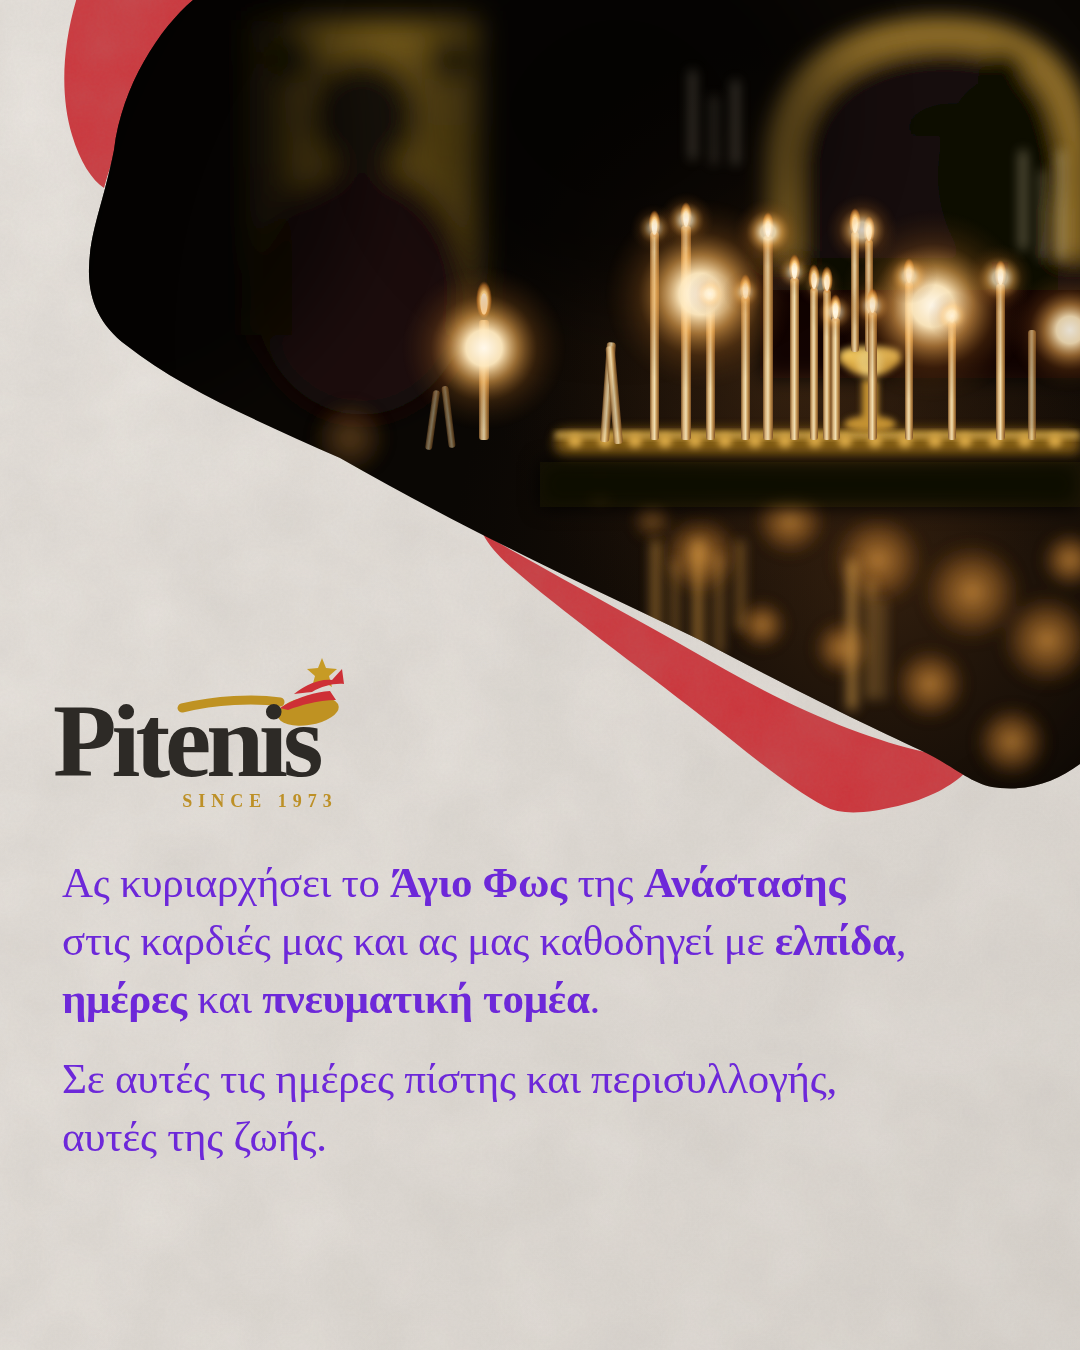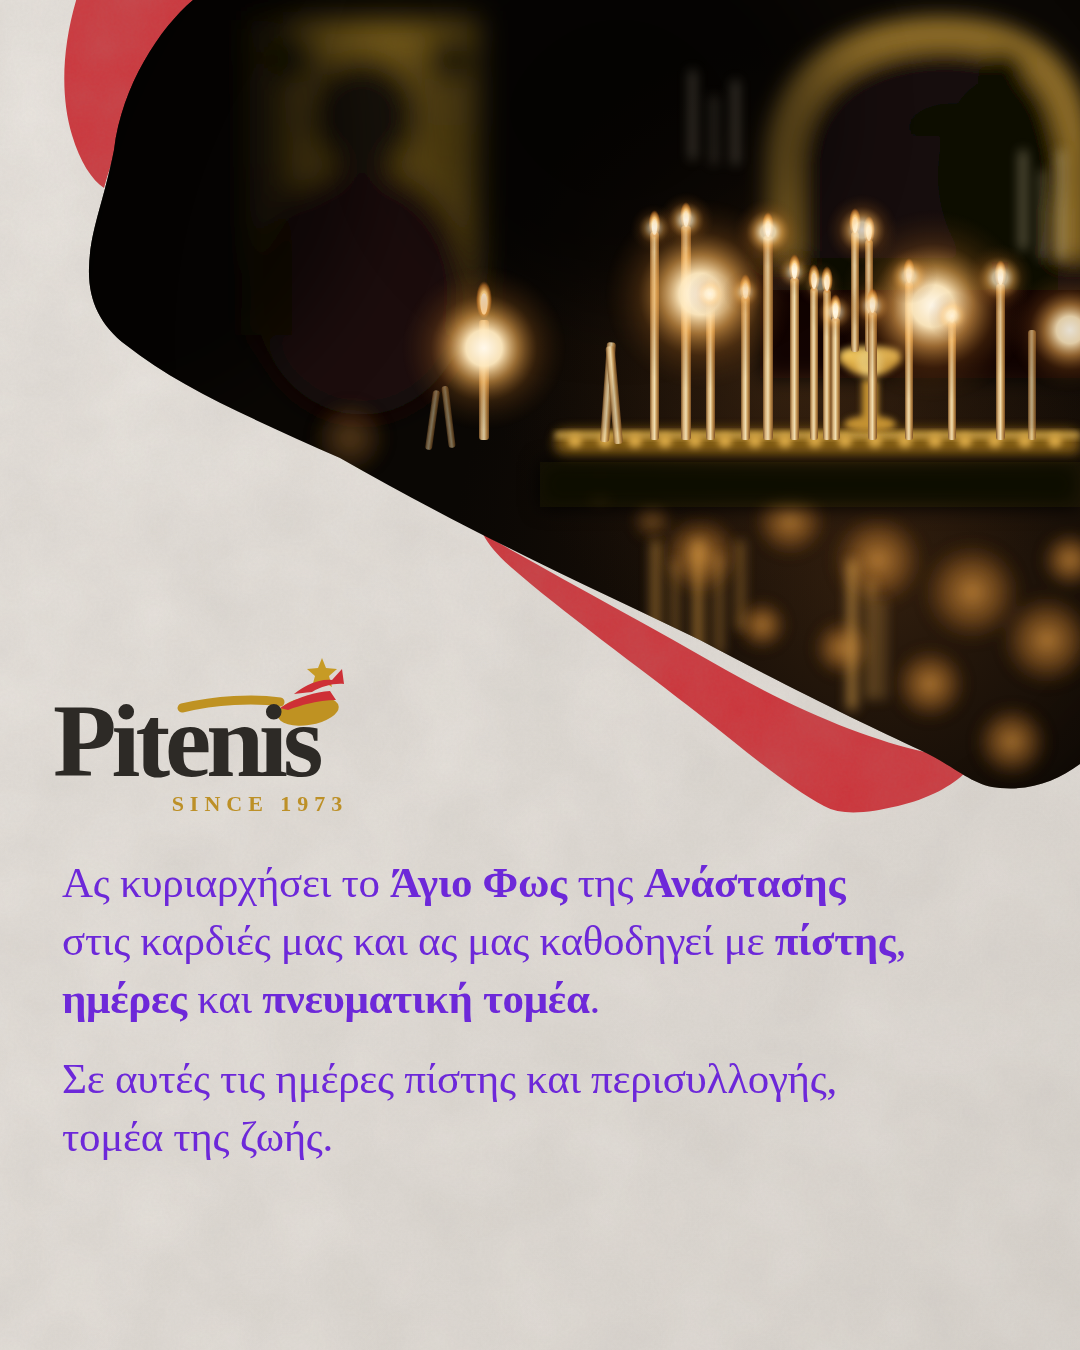--- a/index.html
+++ b/index.html
@@ -2,21 +2,21 @@
 <html><head>
 <meta charset="utf-8">
 <style>
   html,body{margin:0;padding:0;background:#8a8680;}
   .stage{position:relative;width:1080px;height:1350px;overflow:hidden;
          background:#e9e4de;font-family:Liberation Serif, serif;}
   .scene{position:absolute;left:0;top:0;}
   .wordmark{position:absolute;left:53px;top:689px;font-size:104px;line-height:104px;
             font-weight:700;letter-spacing:-5px;color:#2d2a26;}
   .since{position:absolute;left:150px;top:791px;width:220px;text-align:center;
-         font-size:22px;font-weight:700;letter-spacing:6px;color:#bd9027;}
+         font-size:18px;font-weight:700;letter-spacing:6px;color:#bd9027;}
   .logo-mark{position:absolute;left:176px;top:656px;}
   .msg{position:absolute;left:62px;color:#6d28d9;font-size:43px;line-height:58px;
        letter-spacing:-0.3px;font-weight:400;}
   .msg .b{font-weight:700;}
   .p1{top:854px;}
   .p2{top:1050px;}
   .greeting{position:absolute;left:62px;top:1240px;font-size:49px;font-weight:700;
             letter-spacing:-0.5px;color:#b52c32;}
 </style>
 </head>
@@ -286,23 +286,23 @@
     <path d="M118 38 C130 28 144 23 156 24 L166 13 L168 28 C158 27 146 30 136 36 Z"></path>
     <path d="M104 52 C120 42 138 36 154 35 L160 44 C146 44 128 48 112 54 Z"></path>
   </g>
 </svg>
 
 <div class="wordmark">Pitenis</div>
 <div class="since">SINCE 1973</div>
 
 <div class="msg p1">
   <div><span>Ας κυριαρχήσει το </span><span class="b">Άγιο Φως</span><span> της </span><span class="b">Ανάστασης</span></div>
-  <div><span>στις καρδιές μας και ας μας καθοδηγεί με </span><span class="b">πίστης</span><span>,</span></div>
+  <div><span>στις καρδιές μας και ας μας καθοδηγεί με </span><span class="b">ελπίδα</span><span>,</span></div>
   <div><span class="b">ημέρες</span><span> και </span><span class="b">πνευματική τομέα</span><span>.</span></div>
 </div>
 
 <div class="msg p2">
   <div><span>Σε αυτές τις ημέρες πίστης και περισυλλογής,</span></div>
-  <div><span>τομέα της ζωής.</span></div>
+  <div><span>αυτές της ζωής.</span></div>
 </div>
 
 
 </div>
 
 </body></html>

